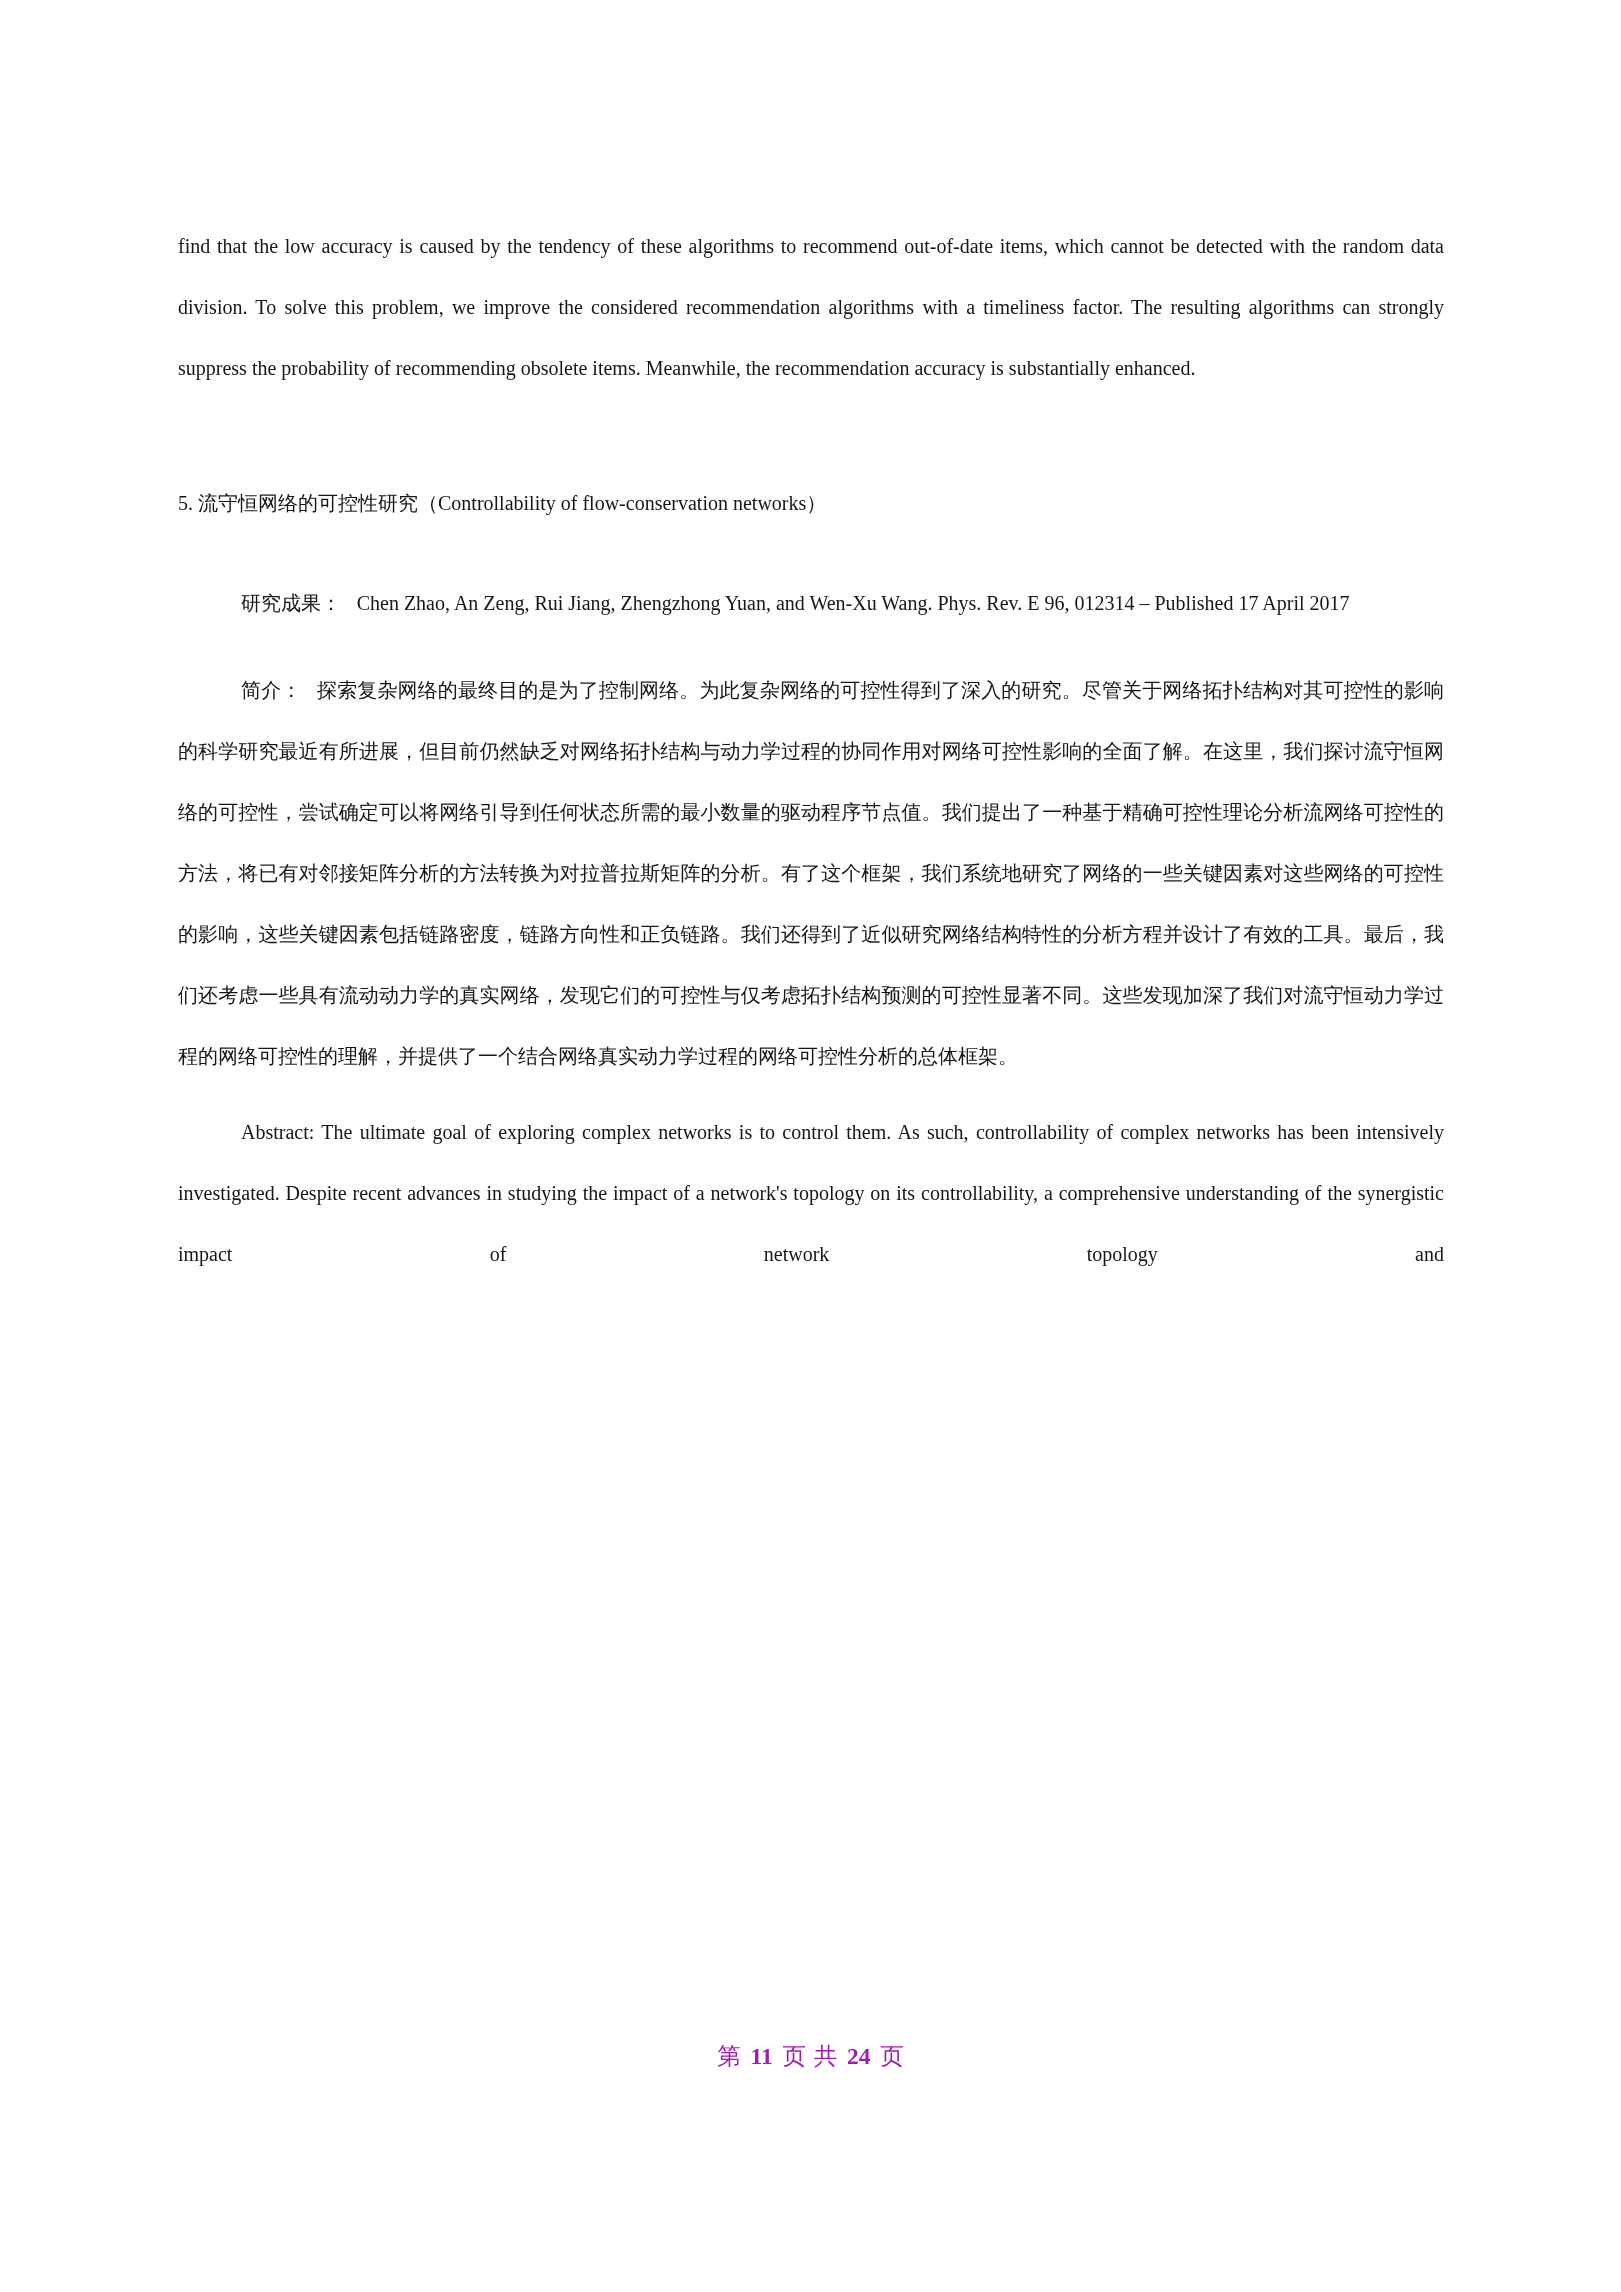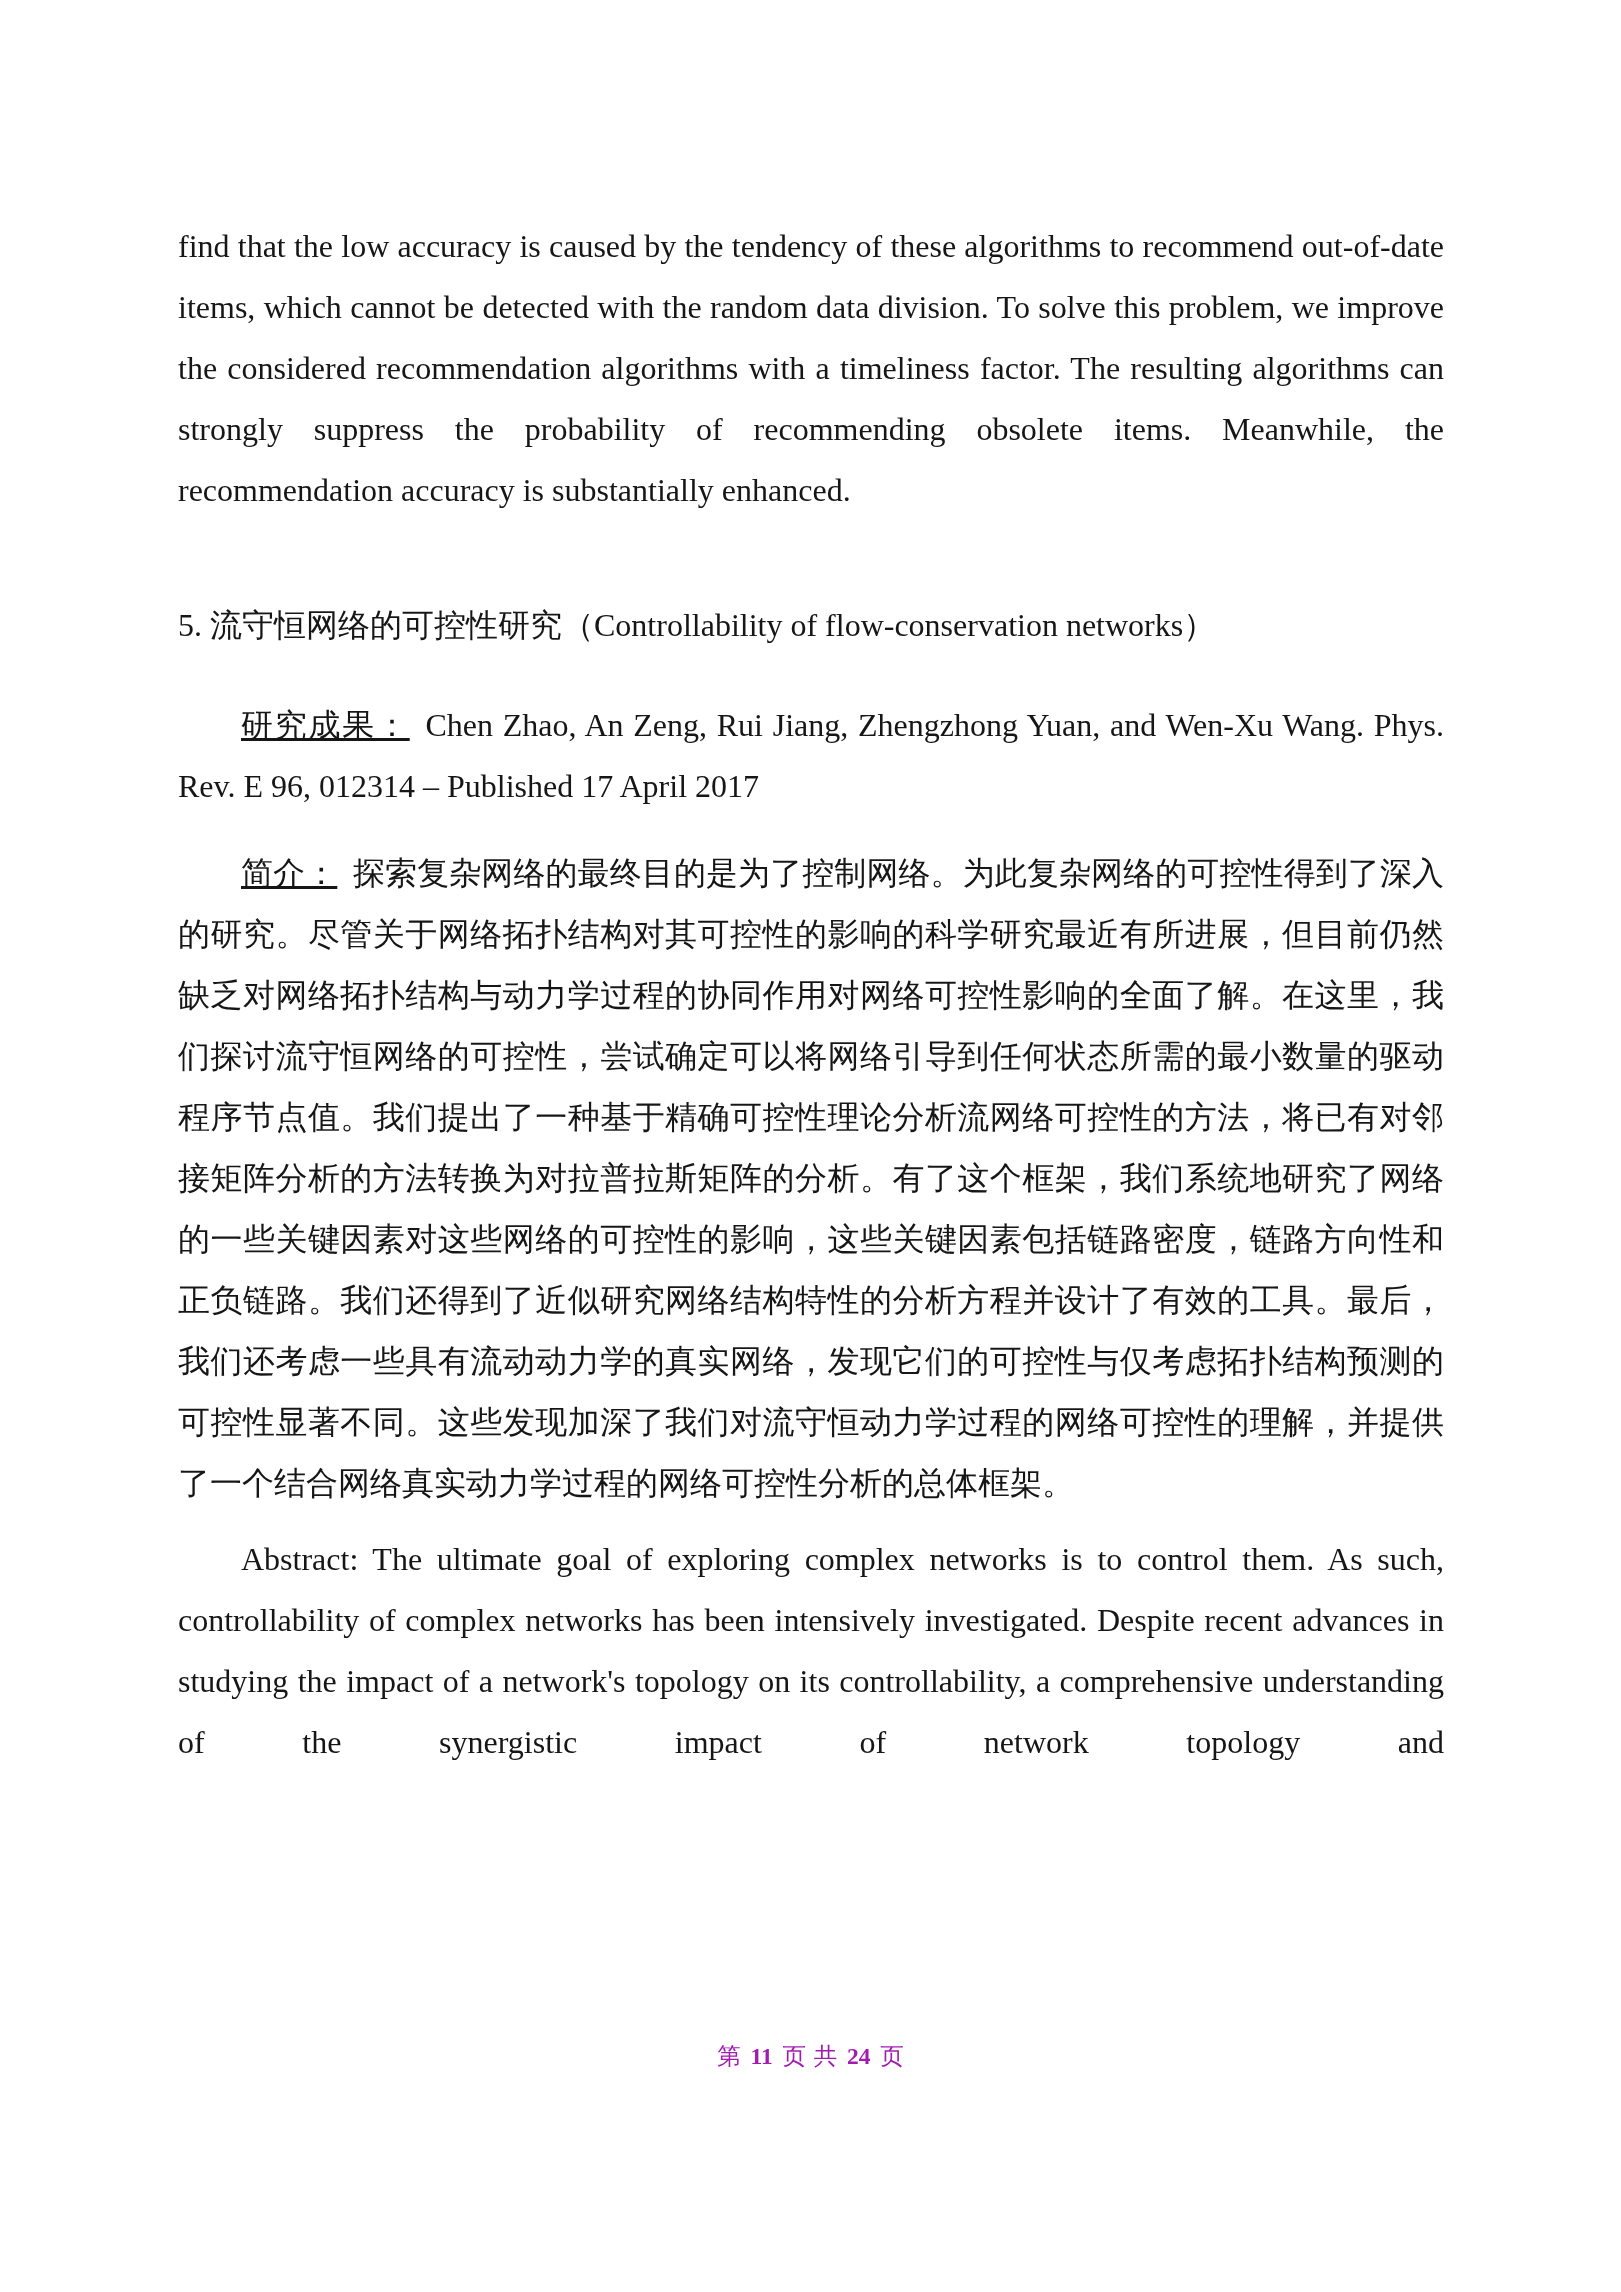--- a/index.html
+++ b/index.html
@@ -15,39 +15,39 @@
   .page {
     position: absolute;
     inset: 0;
     background: #ffffff;
   }
   .content {
     position: absolute;
     top: 216px;
     left: 178px;
     width: 1266px;
-    font-size: 32px;
+    font-size: 20px;
     line-height: 61px;
     text-align: justify;
     text-justify: inter-character;
   }
   .para { margin: 0; }
   .p-continuation { margin-bottom: 33px; }
   .p-link { margin-bottom: 74px; }
   .p-link .link-label-line { padding-left: 51px; text-align: left; }
   .p-link .link-url-line { text-align: left; }
   .p-heading {
     margin-bottom: 39px;
     text-align: left;
     white-space: nowrap;
   }
   .p-citation { margin-bottom: 25.5px; text-indent: 63px; }
   .p-intro { margin-bottom: 15.7px; text-indent: 63px; }
   .p-abstract { text-indent: 63px; text-align-last: justify; font-family: Liberation Serif, serif; }
-  .inline-label { margin-right: 15.7px; text-decoration: underline; }
+  .inline-label { margin-right: 15.7px; }
   .footer {
     position: absolute;
     top: 2042px;
     left: 0;
     width: 100%;
     text-align: center;
     font-size: 23.5px;
     line-height: 29px;
     color: #a21caf;
     font-family: "Liberation Serif", "DejaVu Serif", serif;

